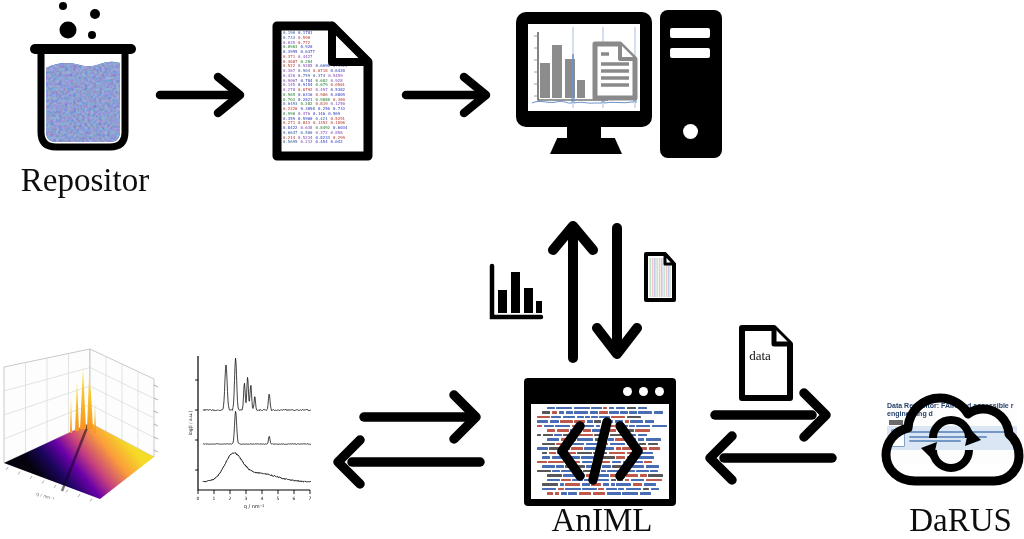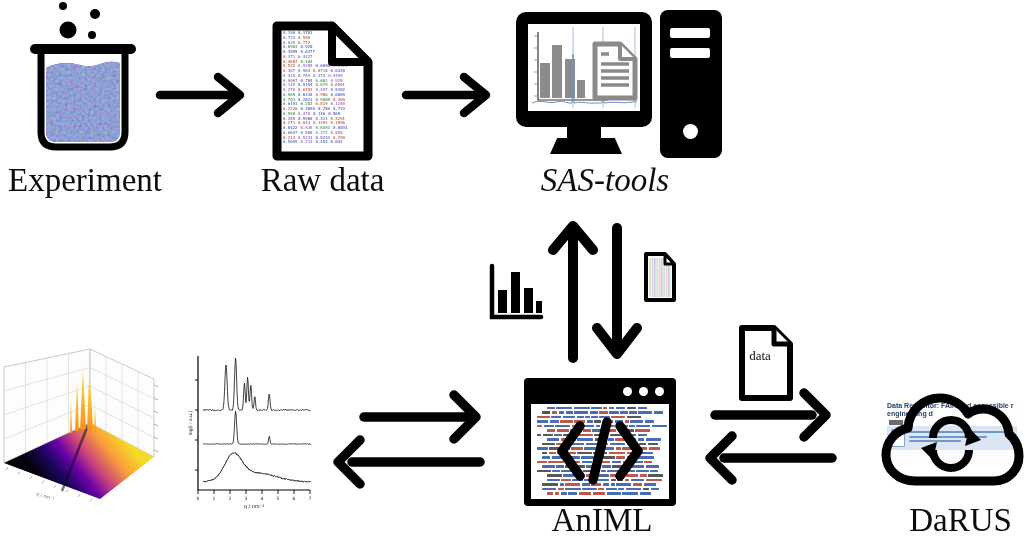--- a/index.html
+++ b/index.html
@@ -56,21 +56,21 @@
     </defs>
     <circle cx="35" cy="6" r="4" fill="#000"></circle>
     <circle cx="67" cy="14" r="5" fill="#000"></circle>
     <circle cx="40" cy="30" r="8.5" fill="#000"></circle>
     <circle cx="64" cy="35" r="4" fill="#000"></circle>
     <path d="M18,68 Q34,60 52,65 Q62,68 72,64 Q82,60 92,63 L92,131 Q92,142 82,142 H28 Q18,142 18,131 Z" fill="#3a5fa8"></path>
     <path d="M18,68 Q34,60 52,65 Q62,68 72,64 Q82,60 92,63 L92,131 Q92,142 82,142 H28 Q18,142 18,131 Z" fill="#3a5fa8" filter="url(#liq)"></path>
     <path d="M13,54 V132 Q13,147 28,147 H82 Q97,147 97,132 V54" fill="none" stroke="#000" stroke-width="7" stroke-linecap="round"></path>
     <path d="M7,49 H103" stroke="#000" stroke-width="10" stroke-linecap="round"></path>
   </svg>
-  <div class="lbl" style="left:0px;top:163px;width:170px">Experiment</div>
+  <div class="lbl" style="left:0px;top:163px;width:170px">Repositor</div>
 
   <svg class="abs arrow" style="left:152px;top:70px" width="100" height="50" viewBox="0 0 100 50">
     <path d="M8,25 H80" stroke-width="8.5"></path>
     <path d="M66,7 L88,25 L66,43" stroke-width="8.5"></path>
   </svg>
 
   <div class="abs" style="left:268px;top:18px;width:110px;height:146px">
     <svg class="abs" style="left:0;top:0" width="110" height="146" viewBox="0 0 110 146">
       <path d="M9,8 H64 L100,44 V138 H9 Z" fill="#fff" stroke="#000" stroke-width="9" stroke-linejoin="round"></path>
     </svg>
@@ -203,21 +203,20 @@
           <span style="color: rgb(51, 88, 156);">0.5695</span>
           <span style="color: rgb(122, 63, 176);">0.212</span>
           <span style="color: rgb(41, 54, 184);">0.454</span>
           <span style="color: rgb(41, 54, 184);">0.042</span>
         </div>
       </div>
     <svg class="abs" style="left:54px;top:1px" width="54" height="50" viewBox="0 0 54 50">
       <path d="M10,7 L10,43 L46,43 Z" fill="#fff" stroke="#000" stroke-width="8" stroke-linejoin="round"></path>
     </svg>
   </div>
-  <div class="lbl" style="left:240px;top:163px;width:165px">Raw data</div>
 
   <svg class="abs arrow" style="left:398px;top:70px" width="100" height="50" viewBox="0 0 100 50">
     <path d="M8,25 H80" stroke-width="8.5"></path>
     <path d="M66,7 L88,25 L66,43" stroke-width="8.5"></path>
   </svg>
 
   <div class="abs" style="left:510px;top:8px;width:220px;height:152px">
     <div class="monitor-frame"></div>
     <div class="monitor-screen">
       <svg width="112" height="87" viewBox="0 0 112 87">
@@ -255,21 +254,20 @@
       </svg>
     </div>
     <div class="stand-neck"></div>
     <div class="stand-base"></div>
     <div class="tower">
       <div class="tower-slot" style="top:18px"></div>
       <div class="tower-slot" style="top:38px"></div>
       <div class="tower-btn"></div>
     </div>
   </div>
-  <div class="lbl italic" style="left:525px;top:163px;width:160px">SAS-tools</div>
 
   <svg class="abs" style="left:486px;top:262px" width="58" height="62" viewBox="0 0 58 62">
     <path d="M6,4 V55 H55" fill="none" stroke="#000" stroke-width="4.5" stroke-linecap="round"></path>
     <g fill="#000">
       <rect x="12" y="28" width="9" height="23"></rect>
       <rect x="25" y="10" width="9" height="41"></rect>
       <rect x="38" y="26" width="9" height="25"></rect>
       <rect x="50" y="39" width="6" height="12"></rect>
     </g>
   </svg>

